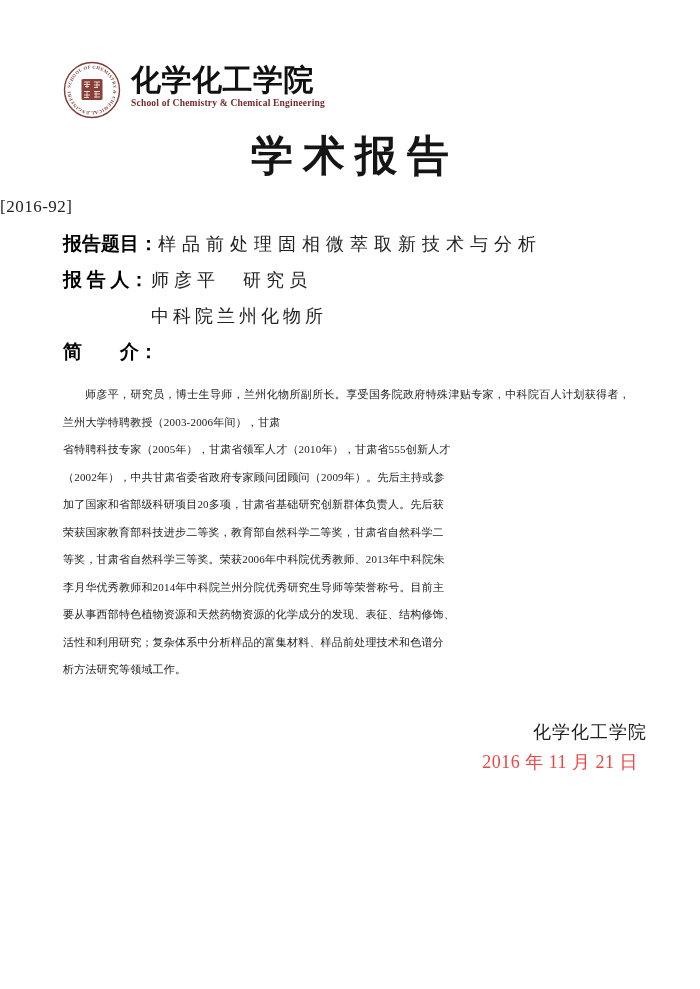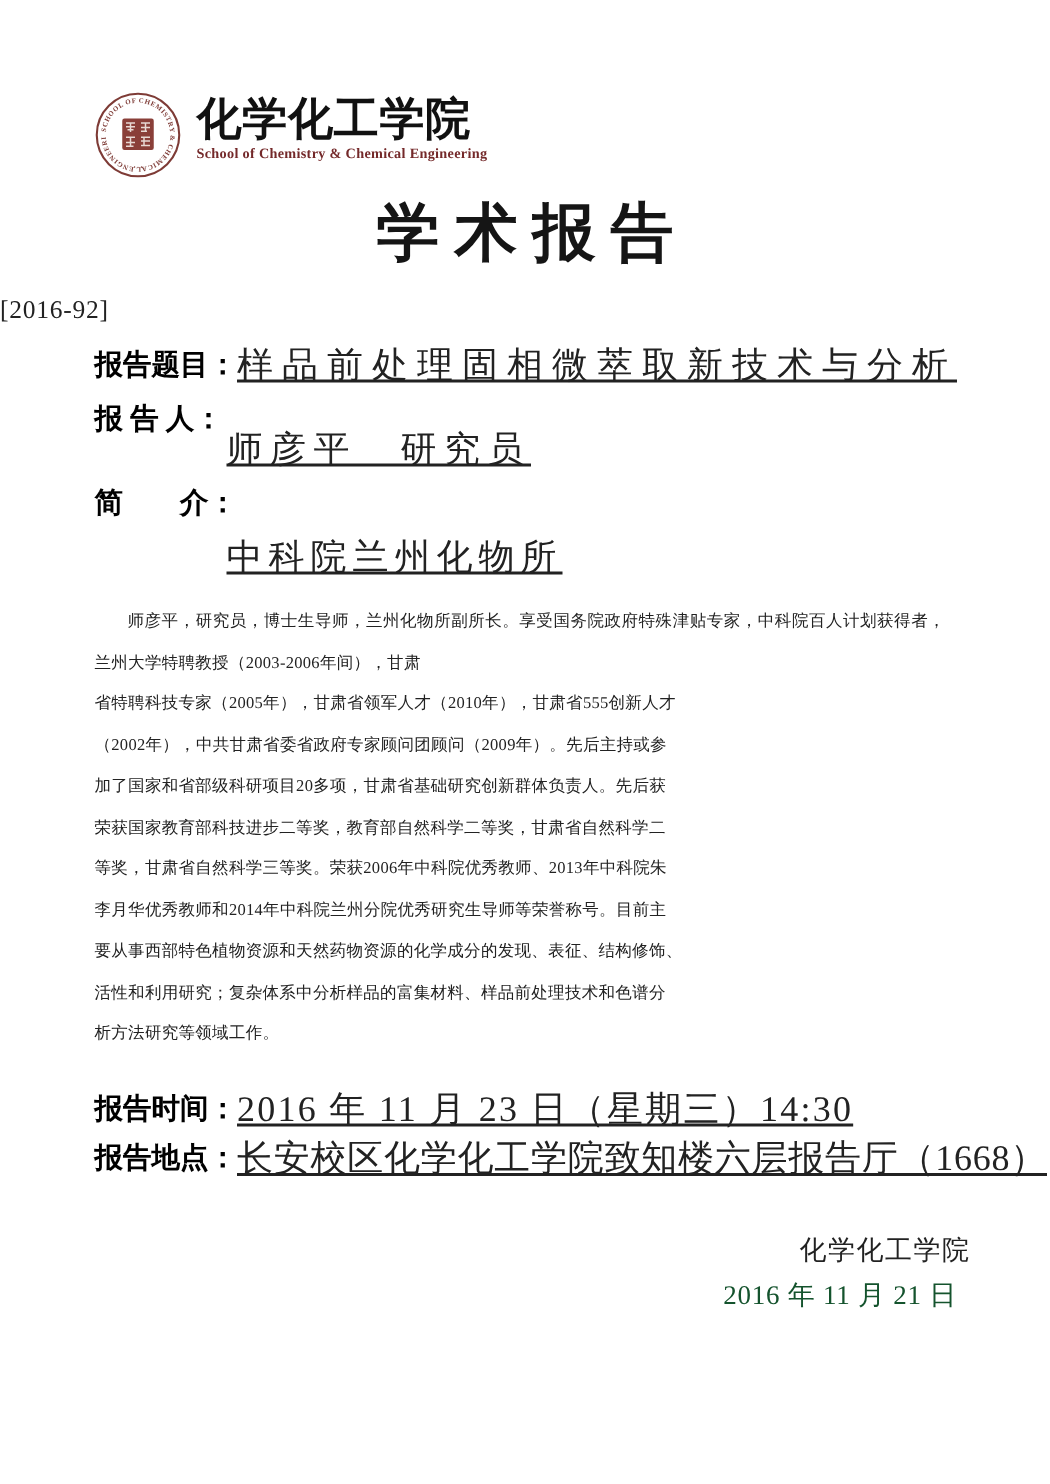--- a/index.html
+++ b/index.html
@@ -45,23 +45,23 @@
     letter-spacing: 0.5px;
   }
 
   
   .fields { margin: 15px 70px 0 63px; }
   .field-row { display: flex; line-height: 24px; margin-bottom: 12px; }
   .field-label {
     flex: 0 0 88px; font-size: 19px; font-weight: 700;
     color: #000000; white-space: nowrap;
   }
-  .field-value { font-size: 24px; color: #222; white-space: nowrap; text-decoration: underline; }
+  .field-value { font-size: 18px; color: #222; white-space: nowrap; }
   .val-topic   { letter-spacing: 6px; }
-  .val-speaker { letter-spacing: 5px; margin-top: 20px; }
+  .val-speaker { letter-spacing: 5px; }
   .affil-row   { padding-left: 88px; }
   .val-affil   { letter-spacing: 4px; }
 
   
   .intro {
     margin: 17px 70px 0 63px;
     font-size: 11px; line-height: 27.5px;
     text-align: justify; text-indent: 2em;
     white-space: pre-line; color: #222;
     letter-spacing: 0.2px;
@@ -71,21 +71,21 @@
   .schedule { margin: 24px 55px 0 63px; }
   .sched-row { display: flex; line-height: 24px; }
   .sched-row + .sched-row { margin-top: 9px; }
   .val-time  { letter-spacing: 1.5px; }
   .val-venue { letter-spacing: 0.5px; }
 
   
   .footer { margin-top: 36px; text-align: right; padding-right: 53px; }
   .footer-org  { font-size: 18px; line-height: 24px; letter-spacing: 1px; color: #222; }
   .footer-date { font-size: 18px; line-height: 24px; margin-top: 6px;
-                 margin-right: 9px; letter-spacing: 0.5px; color: #14532d; }
+                 margin-right: 9px; letter-spacing: 0.5px; color: #ef4444; }
 </style>
 </head>
 <body>
 
 <div class="page">
 
   <div class="header-row">
     <svg class="seal" viewBox="0 0 60 60" aria-hidden="true">
       <circle cx="30" cy="30" r="27.5" fill="none" stroke="#7e3b36" stroke-width="1.4"></circle>
       <defs>
@@ -115,48 +115,38 @@
 
   <div class="fields">
     <div class="field-row">
       <span class="field-label">报告题目：</span>
       <span class="field-value val-topic">样品前处理固相微萃取新技术与分析</span>
     </div>
     <div class="field-row">
       <span class="field-label">报 告 人：</span>
       <span class="field-value val-speaker">师彦平　研究员</span>
     </div>
+    <div class="field-row affil-row">
+      <span class="field-value val-affil">中科院兰州化物所</span>
+    </div>
     <div class="field-row">
       <span class="field-label">简　　介：</span>
-    </div>
-    <div class="field-row affil-row">
-      <span class="field-value val-affil">中科院兰州化物所</span>
     </div>
   </div>
 
   <div class="intro">师彦平，研究员，博士生导师，兰州化物所副所长。享受国务院政府特殊津贴专家，中科院百人计划获得者，兰州大学特聘教授（2003-2006年间），甘肃
 省特聘科技专家（2005年），甘肃省领军人才（2010年），甘肃省555创新人才
 （2002年），中共甘肃省委省政府专家顾问团顾问（2009年）。先后主持或参
 加了国家和省部级科研项目20多项，甘肃省基础研究创新群体负责人。先后获
 荣获国家教育部科技进步二等奖，教育部自然科学二等奖，甘肃省自然科学二
 等奖，甘肃省自然科学三等奖。荣获2006年中科院优秀教师、2013年中科院朱
 李月华优秀教师和2014年中科院兰州分院优秀研究生导师等荣誉称号。目前主
 要从事西部特色植物资源和天然药物资源的化学成分的发现、表征、结构修饰、
 活性和利用研究；复杂体系中分析样品的富集材料、样品前处理技术和色谱分
 析方法研究等领域工作。</div>
 
-  <div class="schedule">
-    <div class="sched-row">
-      <span class="field-label">报告时间：</span>
-      <span class="field-value val-time">2016 年 11 月 23 日（星期三）14:30</span>
-    </div>
-    <div class="sched-row">
-      <span class="field-label">报告地点：</span>
-      <span class="field-value val-venue">长安校区化学化工学院致知楼六层报告厅（1668）</span>
-    </div>
-  </div>
 
   <div class="footer">
     <div class="footer-org">化学化工学院</div>
     <div class="footer-date">2016 年 11 月 21 日</div>
   </div>
 
 </div>
 
 </body></html>

